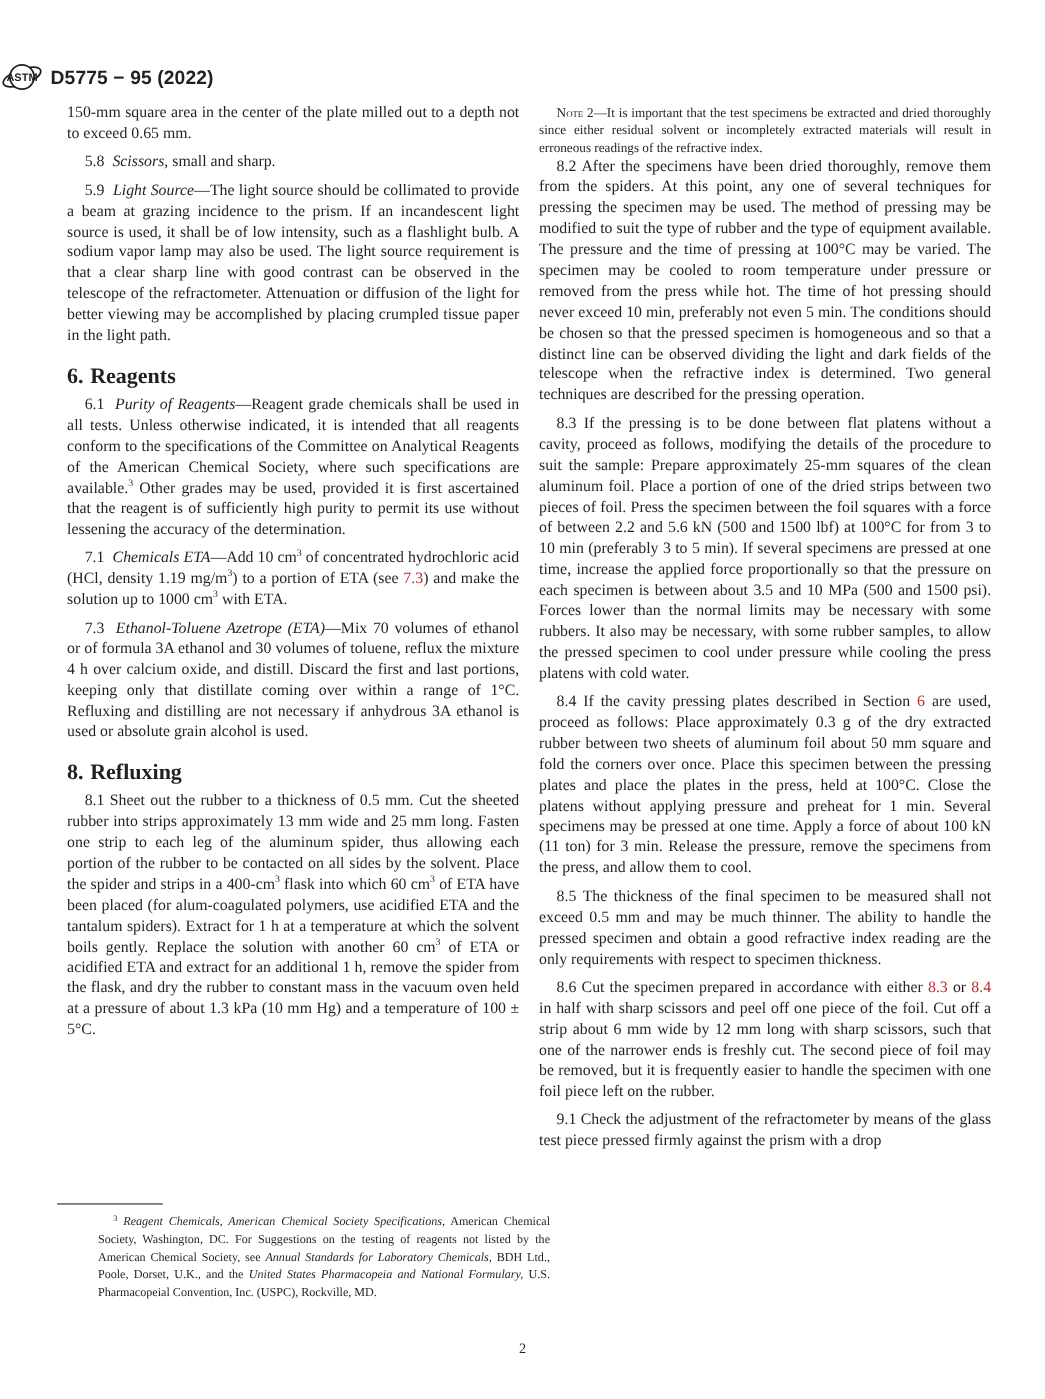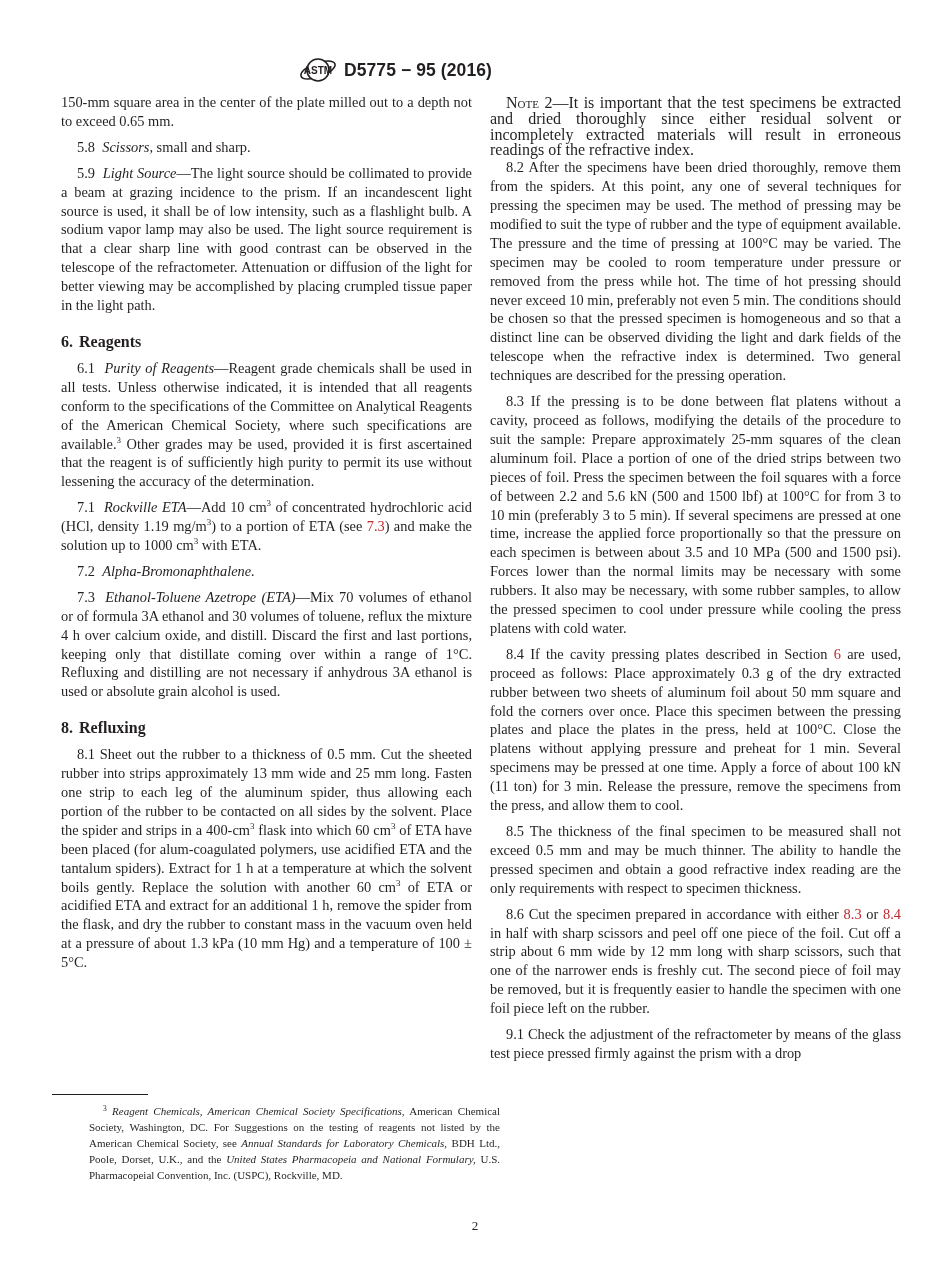--- a/index.html
+++ b/index.html
@@ -1,32 +1,32 @@
 <!DOCTYPE html>
 <html><head>
 <meta charset="utf-8">
 <style>
   html, body { margin: 0; padding: 0; background: #ffffff; }
   body { width: 950px; height: 1272px; position: relative; overflow: hidden;
          font-family: "Liberation Serif", "DejaVu Serif", serif; color: #231f20; }
   .header { position: absolute; top: 56px; left: 0; width: 790px; height: 28px;
-            display: flex; justify-content: center; align-items: center; gap: 6px; }
+            display: flex; align-items: center; gap: 6px; }
   .logo { width: 40px; height: 28px; }
   .designation { font-family: "Liberation Sans", "DejaVu Sans", sans-serif; font-weight: bold;
                  font-size: 17.5px; letter-spacing: 0.1px; color: #231f20; }
   .col { position: absolute; top: 93px; width: 411px; font-size: 14.4px; line-height: 18.9px;
          text-align: justify; }
   .col-left { left: 61px; }
   .col-right { left: 490px; top: 95px; }
   p { margin: 0; }
   .para { text-indent: 16px; margin-bottom: 7px; }
   .para.first { text-indent: 0; }
-  .heading { font-weight: bold; font-size: 16px; margin: 18px 0 7px 0; }
+  .heading { font-weight: bold; font-size: 20px; margin: 18px 0 7px 0; }
   .heading .num { margin-right: 6px; }
-  .note { font-size: 16px; line-height: 15.8px; text-indent: 16px; }
+  .note { font-size: 12px; line-height: 15.8px; text-indent: 16px; }
   .note .lbl { font-variant: small-caps; }
   .note-last { margin-bottom: 9px; }
   sup { font-size: 9px; line-height: 0; vertical-align: 6px; }
   i { font-style: italic; }
   .xref { color: #c0272d; cursor: pointer; }
   .footrule { position: absolute; left: 52px; top: 1094px; width: 96px; height: 0;
               border-top: 1px solid #231f20; }
   .footnote { position: absolute; left: 52px; top: 1104px; width: 411px; font-size: 11px;
               line-height: 15.9px; text-align: justify; text-indent: 14px; margin-left: 37px; }
   .footnote sup { font-size: 7.5px; vertical-align: 4px; }
@@ -35,38 +35,37 @@
 </style>
 </head>
 <body>
 
 <div class="header">
   <svg class="logo" viewBox="0 0 40 28">
     <ellipse cx="20" cy="14" rx="18" ry="7" fill="none" stroke="#231f20" stroke-width="1.6" transform="rotate(-20 20 14)"></ellipse>
     <circle cx="20" cy="14" r="11" fill="#ffffff" stroke="#231f20" stroke-width="1.6"></circle>
     <text x="20" y="18" text-anchor="middle" font-family="Liberation Sans, sans-serif" font-size="10" font-weight="bold" fill="#231f20">ASTM</text>
   </svg>
-  <span class="designation">D5775 − 95 (2016)</span>
+  <span class="designation">D5775 − 95 (2022)</span>
 </div>
 
 <div class="col col-left">
   <p class="para first">150-mm square area in the center of the plate milled out to a depth not to exceed 0.65 mm.</p>
 
   <p class="para"><span>5.8</span>&nbsp;&nbsp;<i>Scissors,</i><span> small and sharp.</span></p>
 
   <p class="para"><span>5.9</span>&nbsp;&nbsp;<i>Light Source</i><span>—The light source should be collimated to provide a beam at grazing incidence to the prism. If an incandescent light source is used, it shall be of low intensity, such as a flashlight bulb. A sodium vapor lamp may also be used. The light source requirement is that a clear sharp line with good contrast can be observed in the telescope of the refractometer. Attenuation or diffusion of the light for better viewing may be accomplished by placing crumpled tissue paper in the light path.</span></p>
 
   <p class="heading"><span class="num">6.</span><span>Reagents</span></p>
 
   <p class="para"><span>6.1</span>&nbsp;&nbsp;<i>Purity of Reagents</i><span>—Reagent grade chemicals shall be used in all tests. Unless otherwise indicated, it is intended that all reagents conform to the specifications of the Committee on Analytical Reagents of the American Chemical Society, where such specifications are available.</span><sup>3</sup><span> Other grades may be used, provided it is first ascertained that the reagent is of sufficiently high purity to permit its use without lessening the accuracy of the determination.</span></p>
 
 
-  <p class="para"><span>7.1</span>&nbsp;&nbsp;<i>Rockville ETA</i><span>—Add 10 cm</span><sup>3</sup><span> of concentrated hydrochloric acid (HCl, density 1.19 mg/m</span><sup>3</sup><span>) to a portion of ETA (see </span><span class="xref">7.3</span><span>) and make the solution up to 1000 cm</span><sup>3</sup><span> with ETA.</span></p>
+  <p class="para"><span>7.1</span>&nbsp;&nbsp;<i>Chemicals ETA</i><span>—Add 10 cm</span><sup>3</sup><span> of concentrated hydrochloric acid (HCl, density 1.19 mg/m</span><sup>3</sup><span>) to a portion of ETA (see </span><span class="xref">7.3</span><span>) and make the solution up to 1000 cm</span><sup>3</sup><span> with ETA.</span></p>
 
-  <p class="para"><span>7.2</span>&nbsp;&nbsp;<i>Alpha-Bromonaphthalene.</i></p>
 
   <p class="para"><span>7.3</span>&nbsp;&nbsp;<i>Ethanol-Toluene Azetrope (ETA)</i><span>—Mix 70 volumes of ethanol or of formula 3A ethanol and 30 volumes of toluene, reflux the mixture 4 h over calcium oxide, and distill. Discard the first and last portions, keeping only that distillate coming over within a range of 1°C. Refluxing and distilling are not necessary if anhydrous 3A ethanol is used or absolute grain alcohol is used.</span></p>
 
   <p class="heading"><span class="num">8.</span><span>Refluxing</span></p>
 
   <p class="para"><span>8.1</span><span> Sheet out the rubber to a thickness of 0.5 mm. Cut the sheeted rubber into strips approximately 13 mm wide and 25 mm long. Fasten one strip to each leg of the aluminum spider, thus allowing each portion of the rubber to be contacted on all sides by the solvent. Place the spider and strips in a 400-cm</span><sup>3</sup><span> flask into which 60 cm</span><sup>3</sup><span> of ETA have been placed (for alum-coagulated polymers, use acidified ETA and the tantalum spiders). Extract for 1 h at a temperature at which the solvent boils gently. Replace the solution with another 60 cm</span><sup>3</sup><span> of ETA or acidified ETA and extract for an additional 1 h, remove the spider from the flask, and dry the rubber to constant mass in the vacuum oven held at a pressure of about 1.3 kPa (10 mm Hg) and a temperature of 100 ± 5°C.</span></p>
 </div>
 
 <div class="footrule"></div>
 <p class="footnote"><sup>3</sup>&nbsp;<i>Reagent Chemicals, American Chemical Society Specifications</i><span>, American Chemical Society, Washington, DC. For Suggestions on the testing of reagents not listed by the American Chemical Society, see </span><i>Annual Standards for Laboratory Chemicals,</i><span> BDH Ltd., Poole, Dorset, U.K., and the </span><i>United States Pharmacopeia and National Formulary,</i><span> U.S. Pharmacopeial Convention, Inc. (USPC), Rockville, MD.</span></p>

